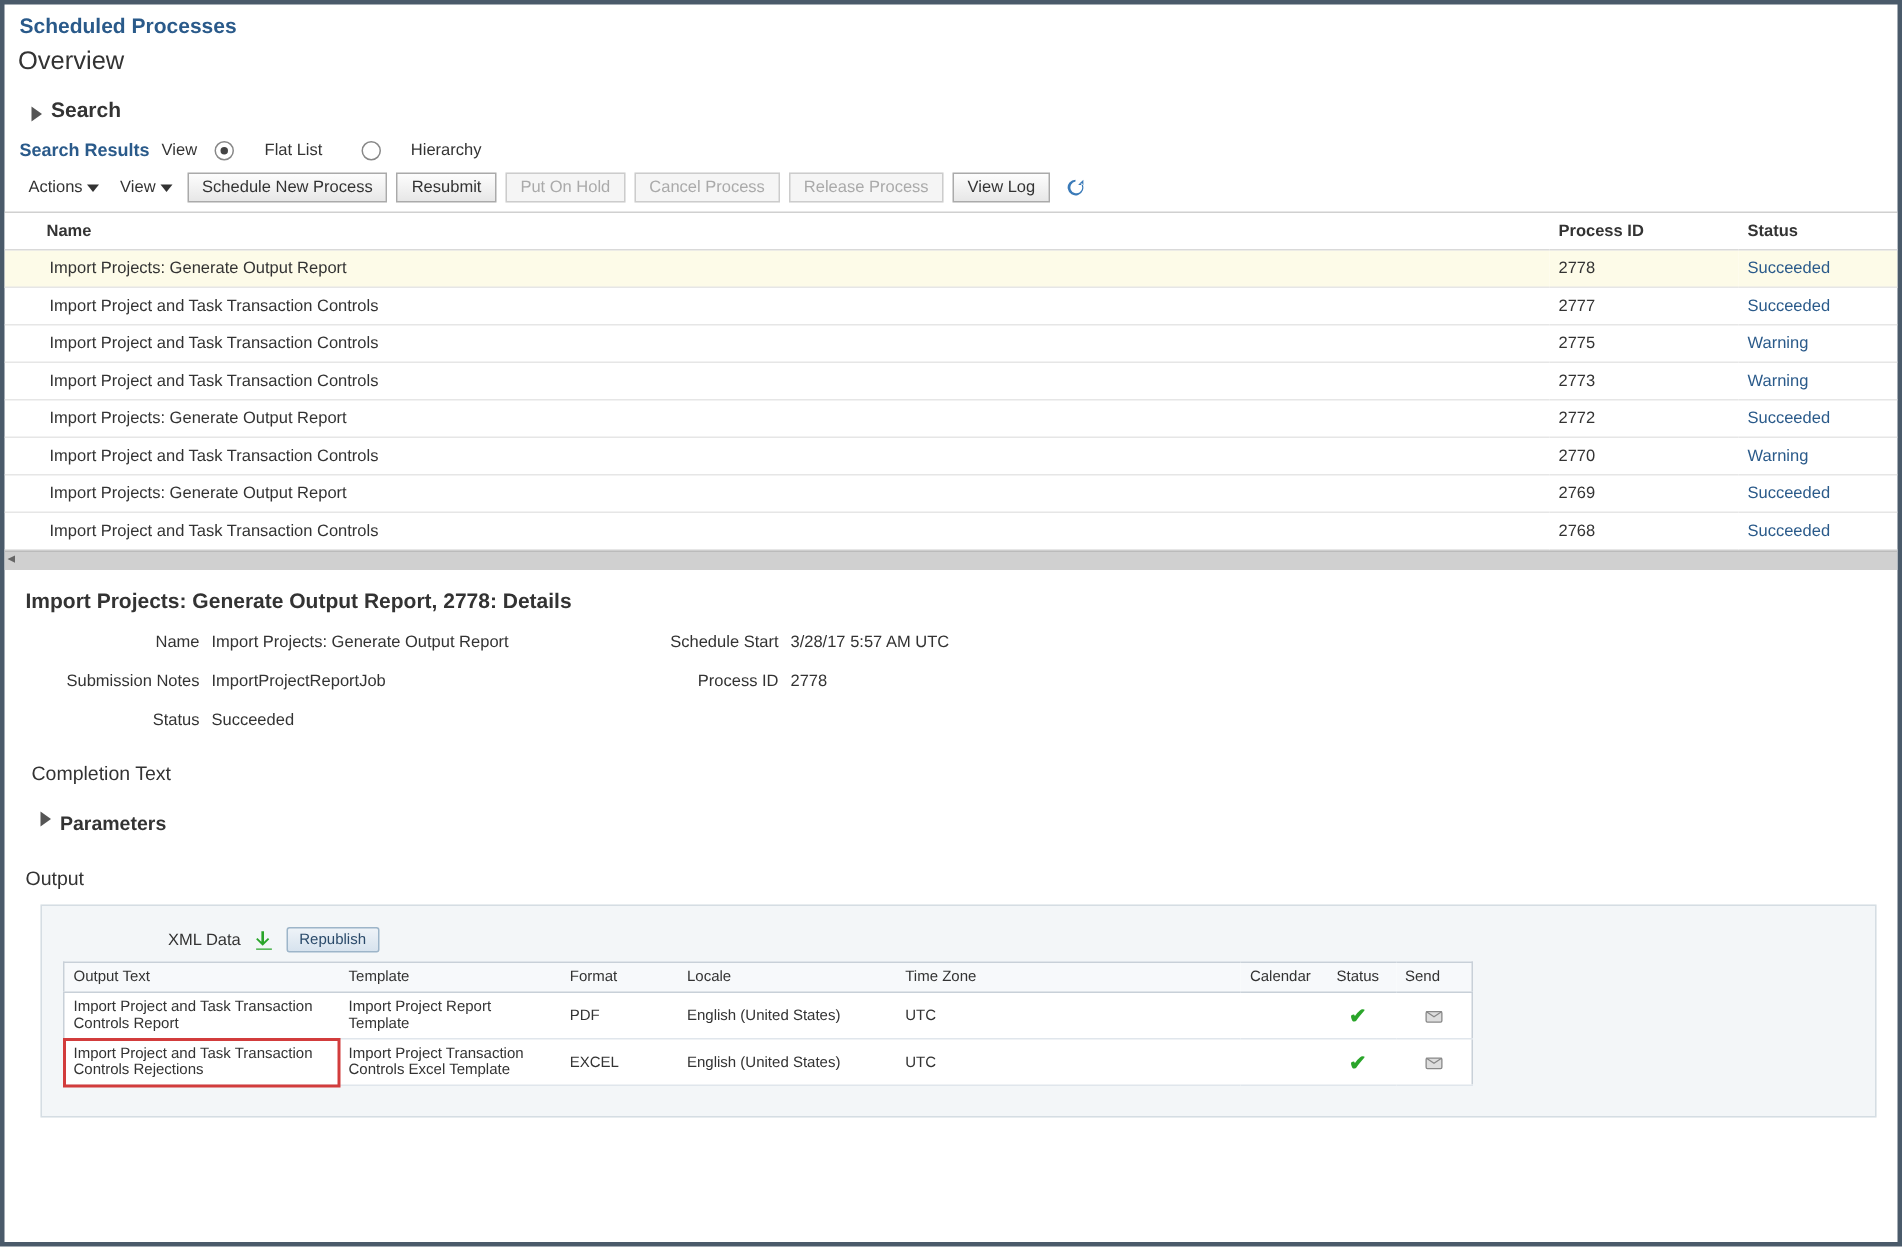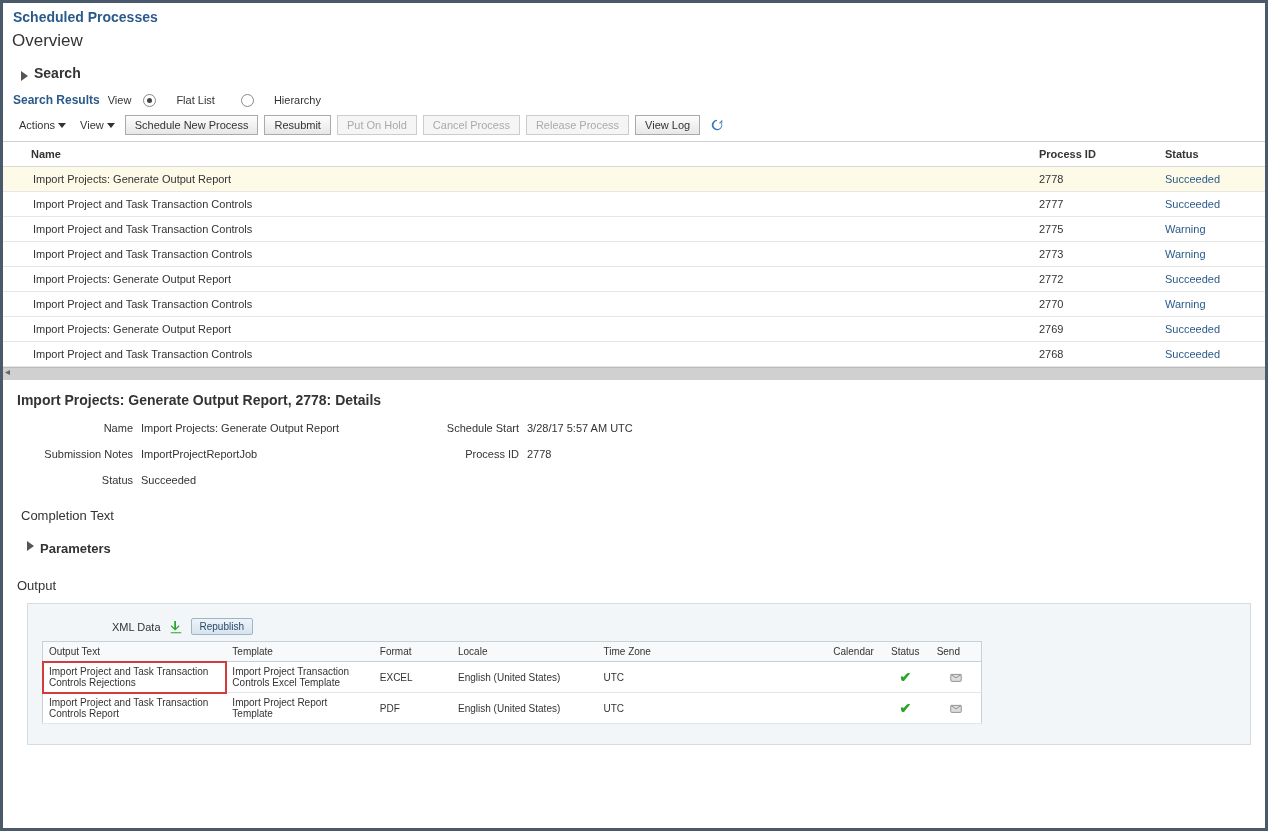--- a/index.html
+++ b/index.html
@@ -206,44 +206,44 @@
         <th class="c-fmt">Format</th>
         <th class="c-loc">Locale</th>
         <th class="c-tz">Time Zone</th>
         <th class="c-cal">Calendar</th>
         <th class="c-st">Status</th>
         <th class="c-send">Send</th>
       </tr>
     </thead>
     <tbody id="out-body">
         <tr>
+          <td class="c-name">Import Project and Task Transaction Controls Report</td>
+          <td class="c-tmpl">Import Project Report Template</td>
+          <td class="c-fmt">PDF</td>
+          <td class="c-loc">English (United States)</td>
+          <td class="c-tz">UTC</td>
+          <td class="c-cal"></td>
+          <td class="c-st"><span class="check">✔</span></td>
+          <td class="c-send send-ico">
+            <svg width="14" height="14" viewBox="0 0 16 16">
+              <rect x="2" y="5" width="12" height="8" rx="1" fill="#ddd" stroke="#888"></rect>
+              <path d="M2 5l6 4 6-4" stroke="#888" fill="none"></path>
+            </svg>
+          </td>
+        </tr>
+        <tr>
           <td class="c-name highlight-red">Import Project and Task Transaction Controls Rejections</td>
           <td class="c-tmpl">Import Project Transaction Controls Excel Template</td>
           <td class="c-fmt">EXCEL</td>
           <td class="c-loc">English (United States)</td>
           <td class="c-tz">UTC</td>
           <td class="c-cal"></td>
           <td class="c-st"><span class="check">✔</span></td>
           <td class="c-send send-ico">
             <svg width="14" height="14" viewBox="0 0 16 16">
               <rect x="2" y="5" width="12" height="8" rx="1" fill="#ddd" stroke="#888"></rect>
               <path d="M2 5l6 4 6-4" stroke="#888" fill="none"></path>
             </svg>
           </td>
         </tr>
-        <tr>
-          <td class="c-name">Import Project and Task Transaction Controls Report</td>
-          <td class="c-tmpl">Import Project Report Template</td>
-          <td class="c-fmt">PDF</td>
-          <td class="c-loc">English (United States)</td>
-          <td class="c-tz">UTC</td>
-          <td class="c-cal"></td>
-          <td class="c-st"><span class="check">✔</span></td>
-          <td class="c-send send-ico">
-            <svg width="14" height="14" viewBox="0 0 16 16">
-              <rect x="2" y="5" width="12" height="8" rx="1" fill="#ddd" stroke="#888"></rect>
-              <path d="M2 5l6 4 6-4" stroke="#888" fill="none"></path>
-            </svg>
-          </td>
-        </tr>
       </tbody>
   </table>
 </div>
 
 </body></html>

